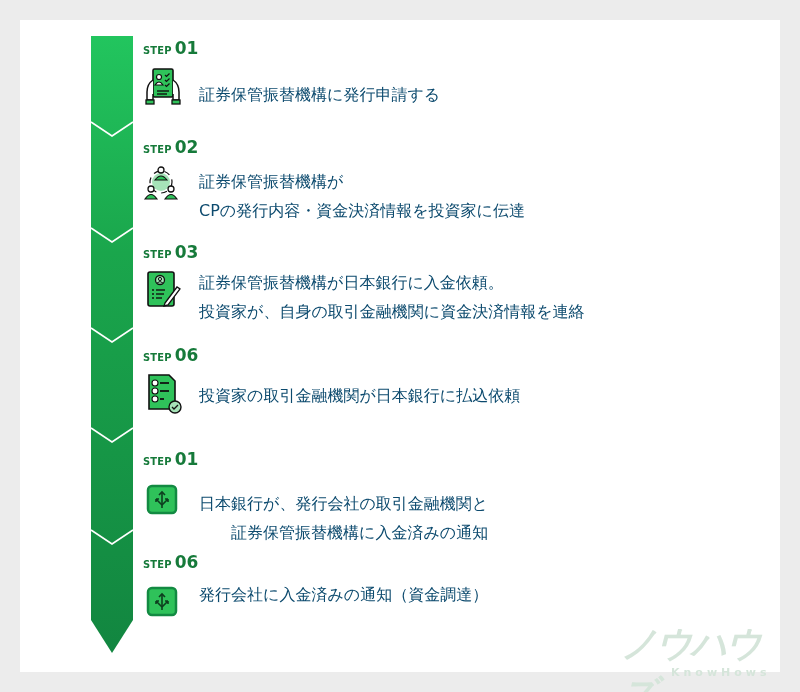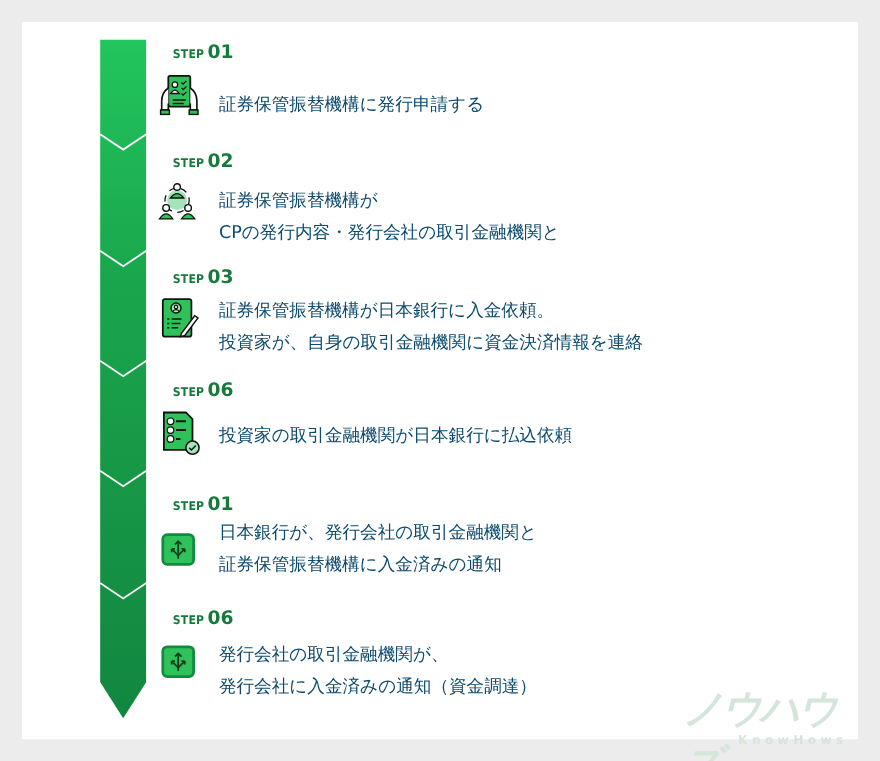--- a/index.html
+++ b/index.html
@@ -2,21 +2,21 @@
 <html><head>
 <meta charset="utf-8">
 <style>
   html, body { margin:0; padding:0; }
   body { width:800px; height:692px; background:#ececec; position:relative; overflow:hidden;
          font-family:"DejaVu Sans","Liberation Sans",sans-serif; }
   .panel { position:absolute; left:20px; top:20px; width:760px; height:652px; background:#ffffff; }
   .bar { position:absolute; left:91px; top:36px; width:42px; height:617px; }
   .bar svg { display:block; }
   .step { position:absolute; left:143px; }
-  .step-label { position:absolute; left:14px; top:0; color:#167a3a; white-space:nowrap; }
+  .step-label { position:absolute; left:0; top:0; color:#167a3a; white-space:nowrap; }
   .step-label .w { font-family:"DejaVu Sans Condensed","DejaVu Sans",sans-serif; font-size:11px; font-weight:bold; letter-spacing:0.2px; }
   .step-label .n { font-size:17px; font-weight:bold; margin-left:3px; }
   .icon { position:absolute; left:0; width:40px; height:40px; }
   .text { position:absolute; left:56px; font-size:16px; line-height:29px; color:#0c4a6e; white-space:nowrap; font-weight:500; }
   .logo { position:absolute; left:616px; top:620px; width:170px; height:70px; }
   .logo .kana { position:absolute; left:5px; top:0; font-size:36px; font-weight:bold; font-style:italic; color:#d5e5da; letter-spacing:-2px; }
   .logo .latin { position:absolute; left:45px; top:46px; font-size:11px; font-weight:bold; color:#d5e5da; letter-spacing:4px;margin-left:10px; }
 </style>
 </head>
 <body>
@@ -77,21 +77,21 @@
       <circle cx="18" cy="7" r="3" fill="#fff" stroke="#111" stroke-width="1.3"></circle>
       <path d="M12 17 q6 -8 12 0 z" fill="#2fc25a" stroke="#111" stroke-width="1.2"></path>
       <circle cx="8" cy="26" r="3" fill="#fff" stroke="#111" stroke-width="1.3"></circle>
       <path d="M2 36 q6 -9 12 0 z" fill="#2fc25a" stroke="#111" stroke-width="1.2"></path>
       <circle cx="28" cy="26" r="3" fill="#fff" stroke="#111" stroke-width="1.3"></circle>
       <path d="M22 36 q6 -9 12 0 z" fill="#2fc25a" stroke="#111" stroke-width="1.2"></path>
     </svg>
   </div>
   <div class="text" style="top:30px;">
     <div>証券保管振替機構が</div>
-    <div>CPの発行内容・発行会社の取引金融機関と</div>
+    <div>CPの発行内容・資金決済情報を投資家に伝達</div>
   </div>
 </div>
 
 <div class="step" style="top:242px;">
   <div class="step-label">
     <span class="w">STEP</span><span class="n">03</span>
   </div>
   <div class="icon" style="top:28px;">
     <svg width="40" height="40" viewBox="0 0 40 40">
       <rect x="5" y="2" width="26" height="34" rx="2" fill="#2fc25a" stroke="#111" stroke-width="1.6"></rect>
@@ -143,21 +143,21 @@
     <svg width="40" height="40" viewBox="0 0 40 40">
       <rect x="5" y="3" width="28" height="27" rx="4" fill="#2fc25a" stroke="#138a42" stroke-width="2.5"></rect>
       <g stroke="#0d3d1e" stroke-width="1.6" fill="none">
         <line x1="19" y1="9" x2="19" y2="25"></line>
         <path d="M16 12 l3 -3 l3 3"></path>
         <path d="M19 22 l-6 -6 M13 16 v3 M13 16 h3"></path>
         <path d="M19 22 l6 -6 M25 16 v3 M25 16 h-3"></path>
       </g>
     </svg>
   </div>
-  <div class="text" style="top:20px;">
+  <div class="text" style="top:40px;text-align:right;">
     <div>日本銀行が、発行会社の取引金融機関と</div>
     <div>証券保管振替機構に入金済みの通知</div>
   </div>
 </div>
 
 <div class="step" style="top:552px;">
   <div class="step-label">
     <span class="w">STEP</span><span class="n">06</span>
   </div>
   <div class="icon" style="top:33px;">
@@ -165,21 +165,20 @@
       <rect x="5" y="3" width="28" height="27" rx="4" fill="#2fc25a" stroke="#138a42" stroke-width="2.5"></rect>
       <g stroke="#0d3d1e" stroke-width="1.6" fill="none">
         <line x1="19" y1="9" x2="19" y2="25"></line>
         <path d="M16 12 l3 -3 l3 3"></path>
         <path d="M19 22 l-6 -6 M13 16 v3 M13 16 h3"></path>
         <path d="M19 22 l6 -6 M25 16 v3 M25 16 h-3"></path>
       </g>
     </svg>
   </div>
   <div class="text" style="top:28px;">
-    <div>発行会社の取引金融機関が、</div>
     <div>発行会社に入金済みの通知（資金調達）</div>
   </div>
 </div>
 
 <div class="logo">
   <div class="kana">ノウハウズ</div>
   <div class="latin">KnowHows</div>
 </div>
 
 </body></html>

